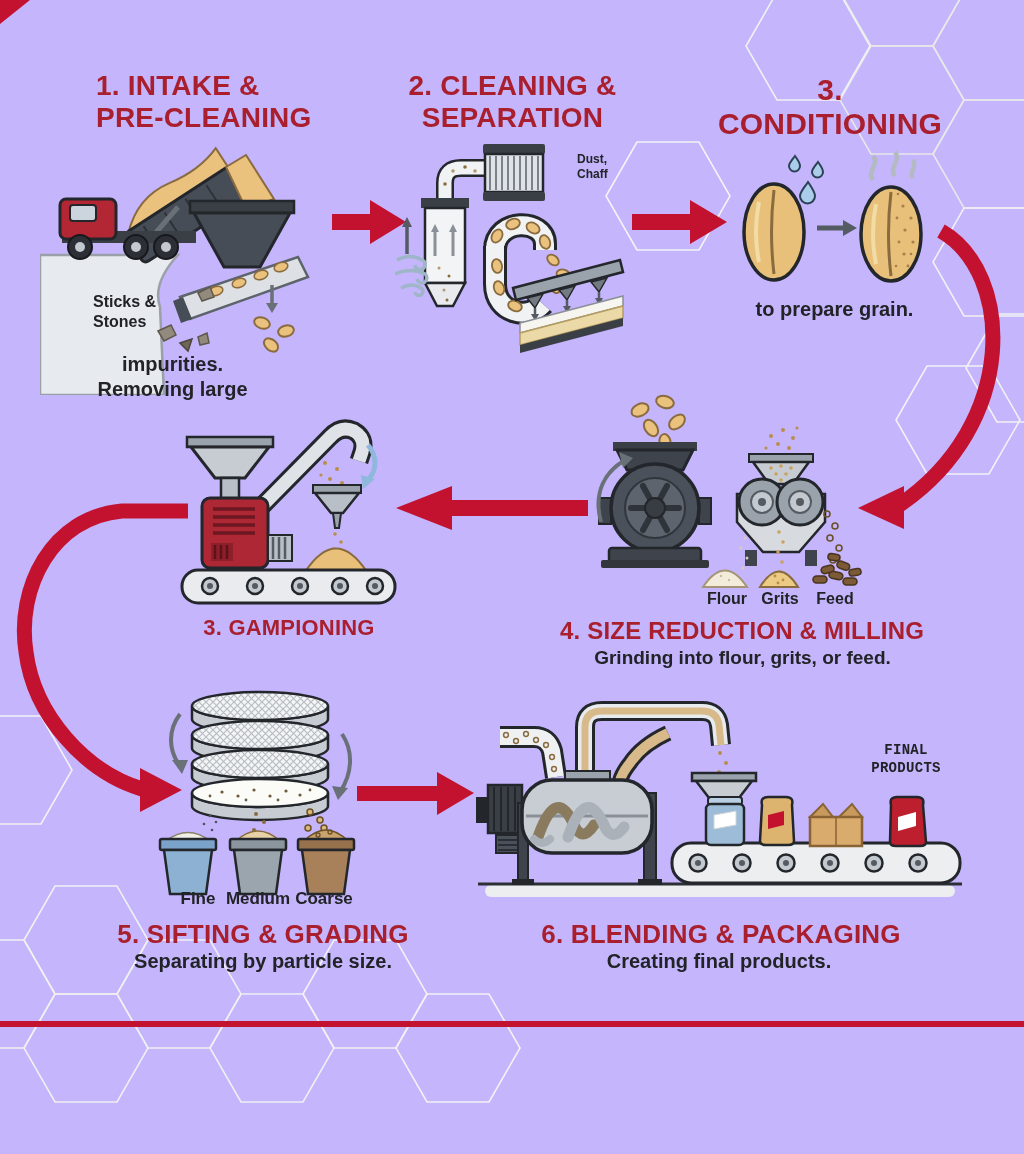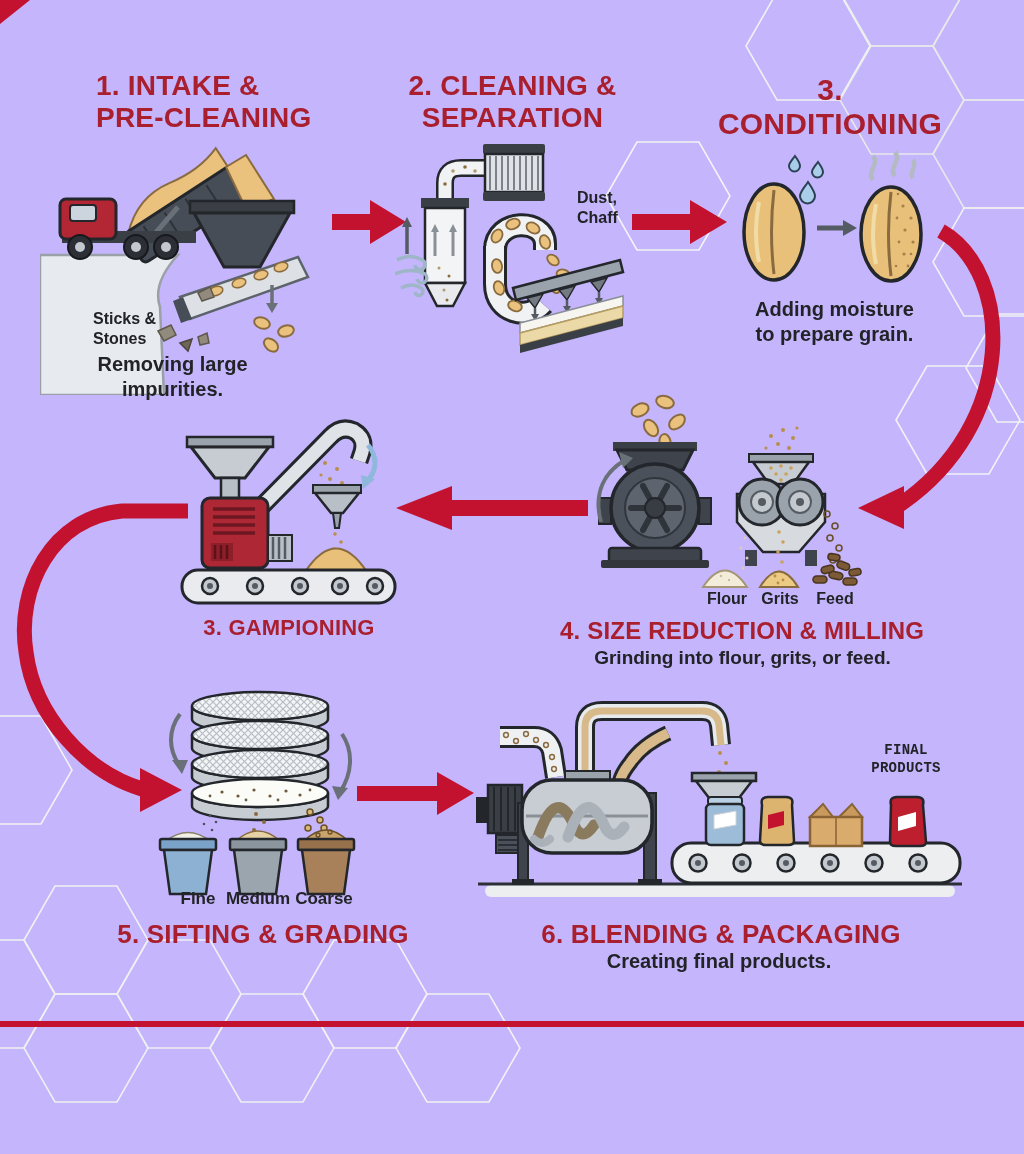--- a/index.html
+++ b/index.html
@@ -586,43 +586,42 @@
     <g>
       <path d="M421,120 Q419,112 427,112 L447,112 Q455,112 453,120 L456,157 Q456,161 450,161 L426,161 Q420,161 420,157 Z" fill="#bd1f2e" stroke="#23262b" stroke-width="2.5"></path>
       <polygon points="428,132 446,127 446,141 428,146" fill="#ffffff"></polygon>
     </g>
   </svg>
 
   <div class="abs title" style="left:96px;top:70px;width:220px;font-size:28px;">
     <div>1. INTAKE &amp;</div>
     <div>PRE-CLEANING</div>
   </div>
-  <div class="abs sl" style="left:93px;top:292px;width:100px;font-size:16px;margin-top:17px;">
+  <div class="abs sl" style="left:93px;top:292px;width:100px;font-size:16px;">
     <div>Sticks &amp;</div>
     <div>Stones</div>
   </div>
   <div class="abs caption center" style="left:70px;top:352px;width:205px;font-size:20px;">
+    <div>impurities.</div>
     <div>Removing large</div>
-    <div>impurities.</div>
   </div>
 
   <div class="abs title center" style="left:395px;top:70px;width:235px;font-size:28px;">
     <div>2. CLEANING &amp;</div>
     <div>SEPARATION</div>
   </div>
-  <div class="abs sl" style="left:577px;top:152px;width:70px;font-size:16px;margin-top:36px;">
+  <div class="abs sl" style="left:577px;top:152px;width:70px;font-size:12px;">
     <div>Dust,</div>
     <div>Chaff</div>
   </div>
 
   <div class="abs title center" style="left:712px;top:73px;width:236px;font-size:30px;">
     <div>3. CONDITIONING</div>
   </div>
   <div class="abs caption center" style="left:727px;top:297px;width:215px;font-size:20px;">
-    <div>Adding moisture</div>
     <div>to prepare grain.</div>
   </div>
 
   <div class="abs title center" style="left:174px;top:616px;width:230px;font-size:22px;">
     <div>3. GAMPIONING</div>
   </div>
 
   <div class="abs title center" style="left:540px;top:617px;width:404px;font-size:24px;">
     <div>4. SIZE REDUCTION &amp; MILLING</div>
   </div>
@@ -632,20 +631,23 @@
   <div class="abs sl center" style="left:695px;top:589px;width:64px;font-size:16px;">Flour</div>
   <div class="abs sl center" style="left:748px;top:589px;width:64px;font-size:16px;">Grits</div>
   <div class="abs sl center" style="left:803px;top:589px;width:64px;font-size:16px;">Feed</div>
 
   <div class="abs sl center" style="left:164px;top:889px;width:68px;font-size:17px;">Fine</div>
   <div class="abs sl center" style="left:220px;top:889px;width:76px;font-size:17px;">Medium</div>
   <div class="abs sl center" style="left:288px;top:889px;width:72px;font-size:17px;">Coarse</div>
   <div class="abs title center" style="left:103px;top:920px;width:320px;font-size:26px;">
     <div>5. SIFTING &amp; GRADING</div>
   </div>
+  <div class="abs caption center" style="left:113px;top:949px;width:300px;font-size:20px;">
+    <div>Separating by particle size.</div>
+  </div>
 
   <div class="abs sl center" style="left:853px;top:742px;width:106px;font-size:14px;letter-spacing:.3px;line-height:1.25;font-family:Liberation Mono, monospace;">
     <div>FINAL</div>
     <div>PRODUCTS</div>
   </div>
   <div class="abs title center" style="left:531px;top:920px;width:380px;font-size:26px;">
     <div>6. BLENDING &amp; PACKAGING</div>
   </div>
   <div class="abs caption center" style="left:594px;top:949px;width:250px;font-size:20px;">
     <div>Creating final products.</div>

